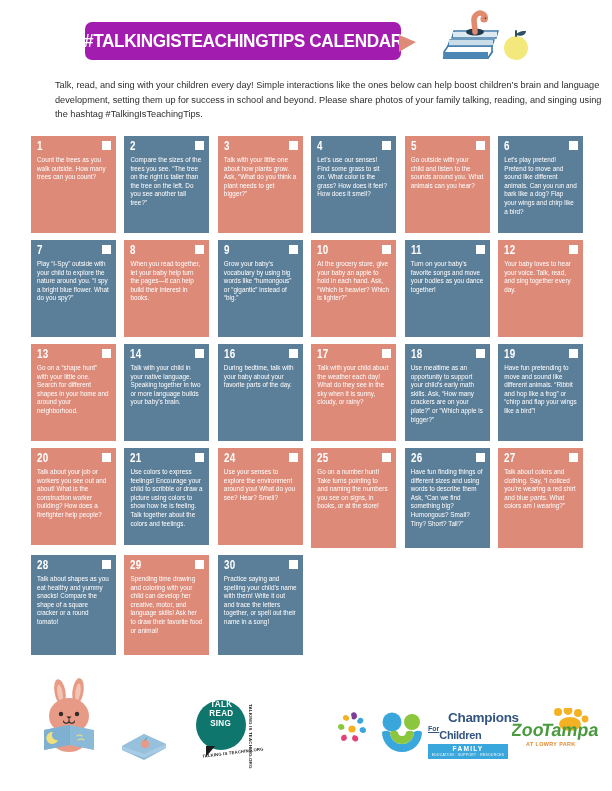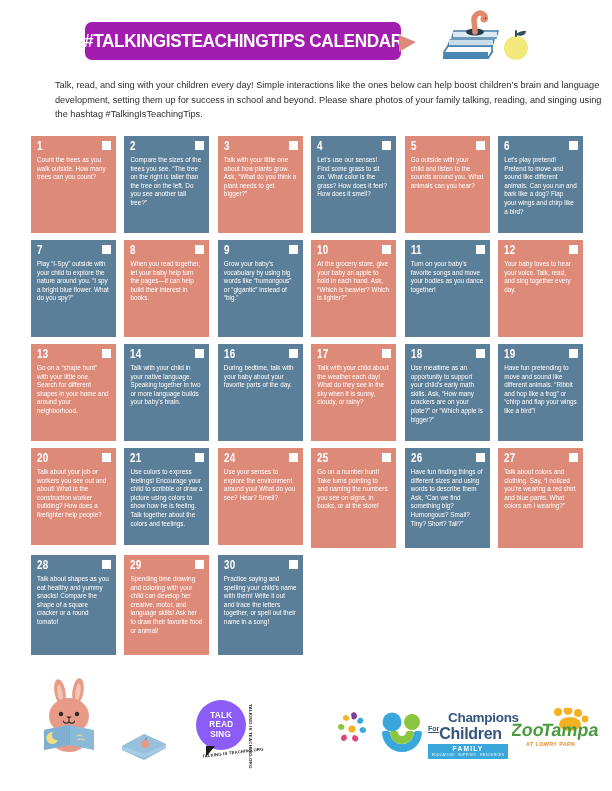--- a/index.html
+++ b/index.html
@@ -73,22 +73,22 @@
   .logo-bunny{left:34px;top:6px;}
   .logo-books{left:118px;top:56px;}
   .logo-trs{left:196px;top:28px;}
   .logo-tstf{left:250px;top:34px;}
   .logo-stars{left:335px;top:38px;}
   .logo-cfc{left:378px;top:38px;}
   .logo-zoo{left:512px;top:36px;}
 
   .trs-bubble{
     position:relative;width:50px;height:50px;border-radius:50% 50% 50% 50%/50% 50% 50% 50%;
-    background:#8b5cf6;display:flex;flex-direction:column;
-    align-items:center;justify-content:center;
+    background:#0f766e;display:flex;flex-direction:column;
+    align-items:center;justify-content:flex-start;
   }
   .trs-bubble:after{
     content:"";position:absolute;left:10px;bottom:-7px;
     border-top:11px solid #1b1b1b;
     border-right:9px solid transparent;
   }
   .trs-line{
     color:#fff;font-weight:bold;font-size:9px;line-height:9.4px;
     letter-spacing:.3px;transform:scaleX(.9);
   }
@@ -124,21 +124,21 @@
   .cfc-text{position:absolute;left:50px;top:1px;width:80px;}
   .cfc-champ{
     font-size:13.5px;font-weight:bold;color:#33557f;
     line-height:14px;letter-spacing:-.3px;margin-left:20px;
   }
   .cfc-for{
     font-size:7px;font-weight:bold;color:#33557f;
     text-decoration:underline;vertical-align:top;
   }
   .cfc-child{
-    font-size:16px;font-weight:bold;color:#33557f;
+    font-size:11px;font-weight:bold;color:#33557f;
     line-height:14px;letter-spacing:-.3px;
   }
   .cfc-family{
     margin-top:1px;background:#3aa7dc;color:#ffffff;
     font-size:6.6px;font-weight:bold;text-align:center;
     letter-spacing:1.2px;padding:.5px 0;
   }
   .cfc-tag{
     background:#3aa7dc;color:#ffffff;font-size:3.3px;
     text-align:center;letter-spacing:.35px;padding:1px 0 1.5px 0;

